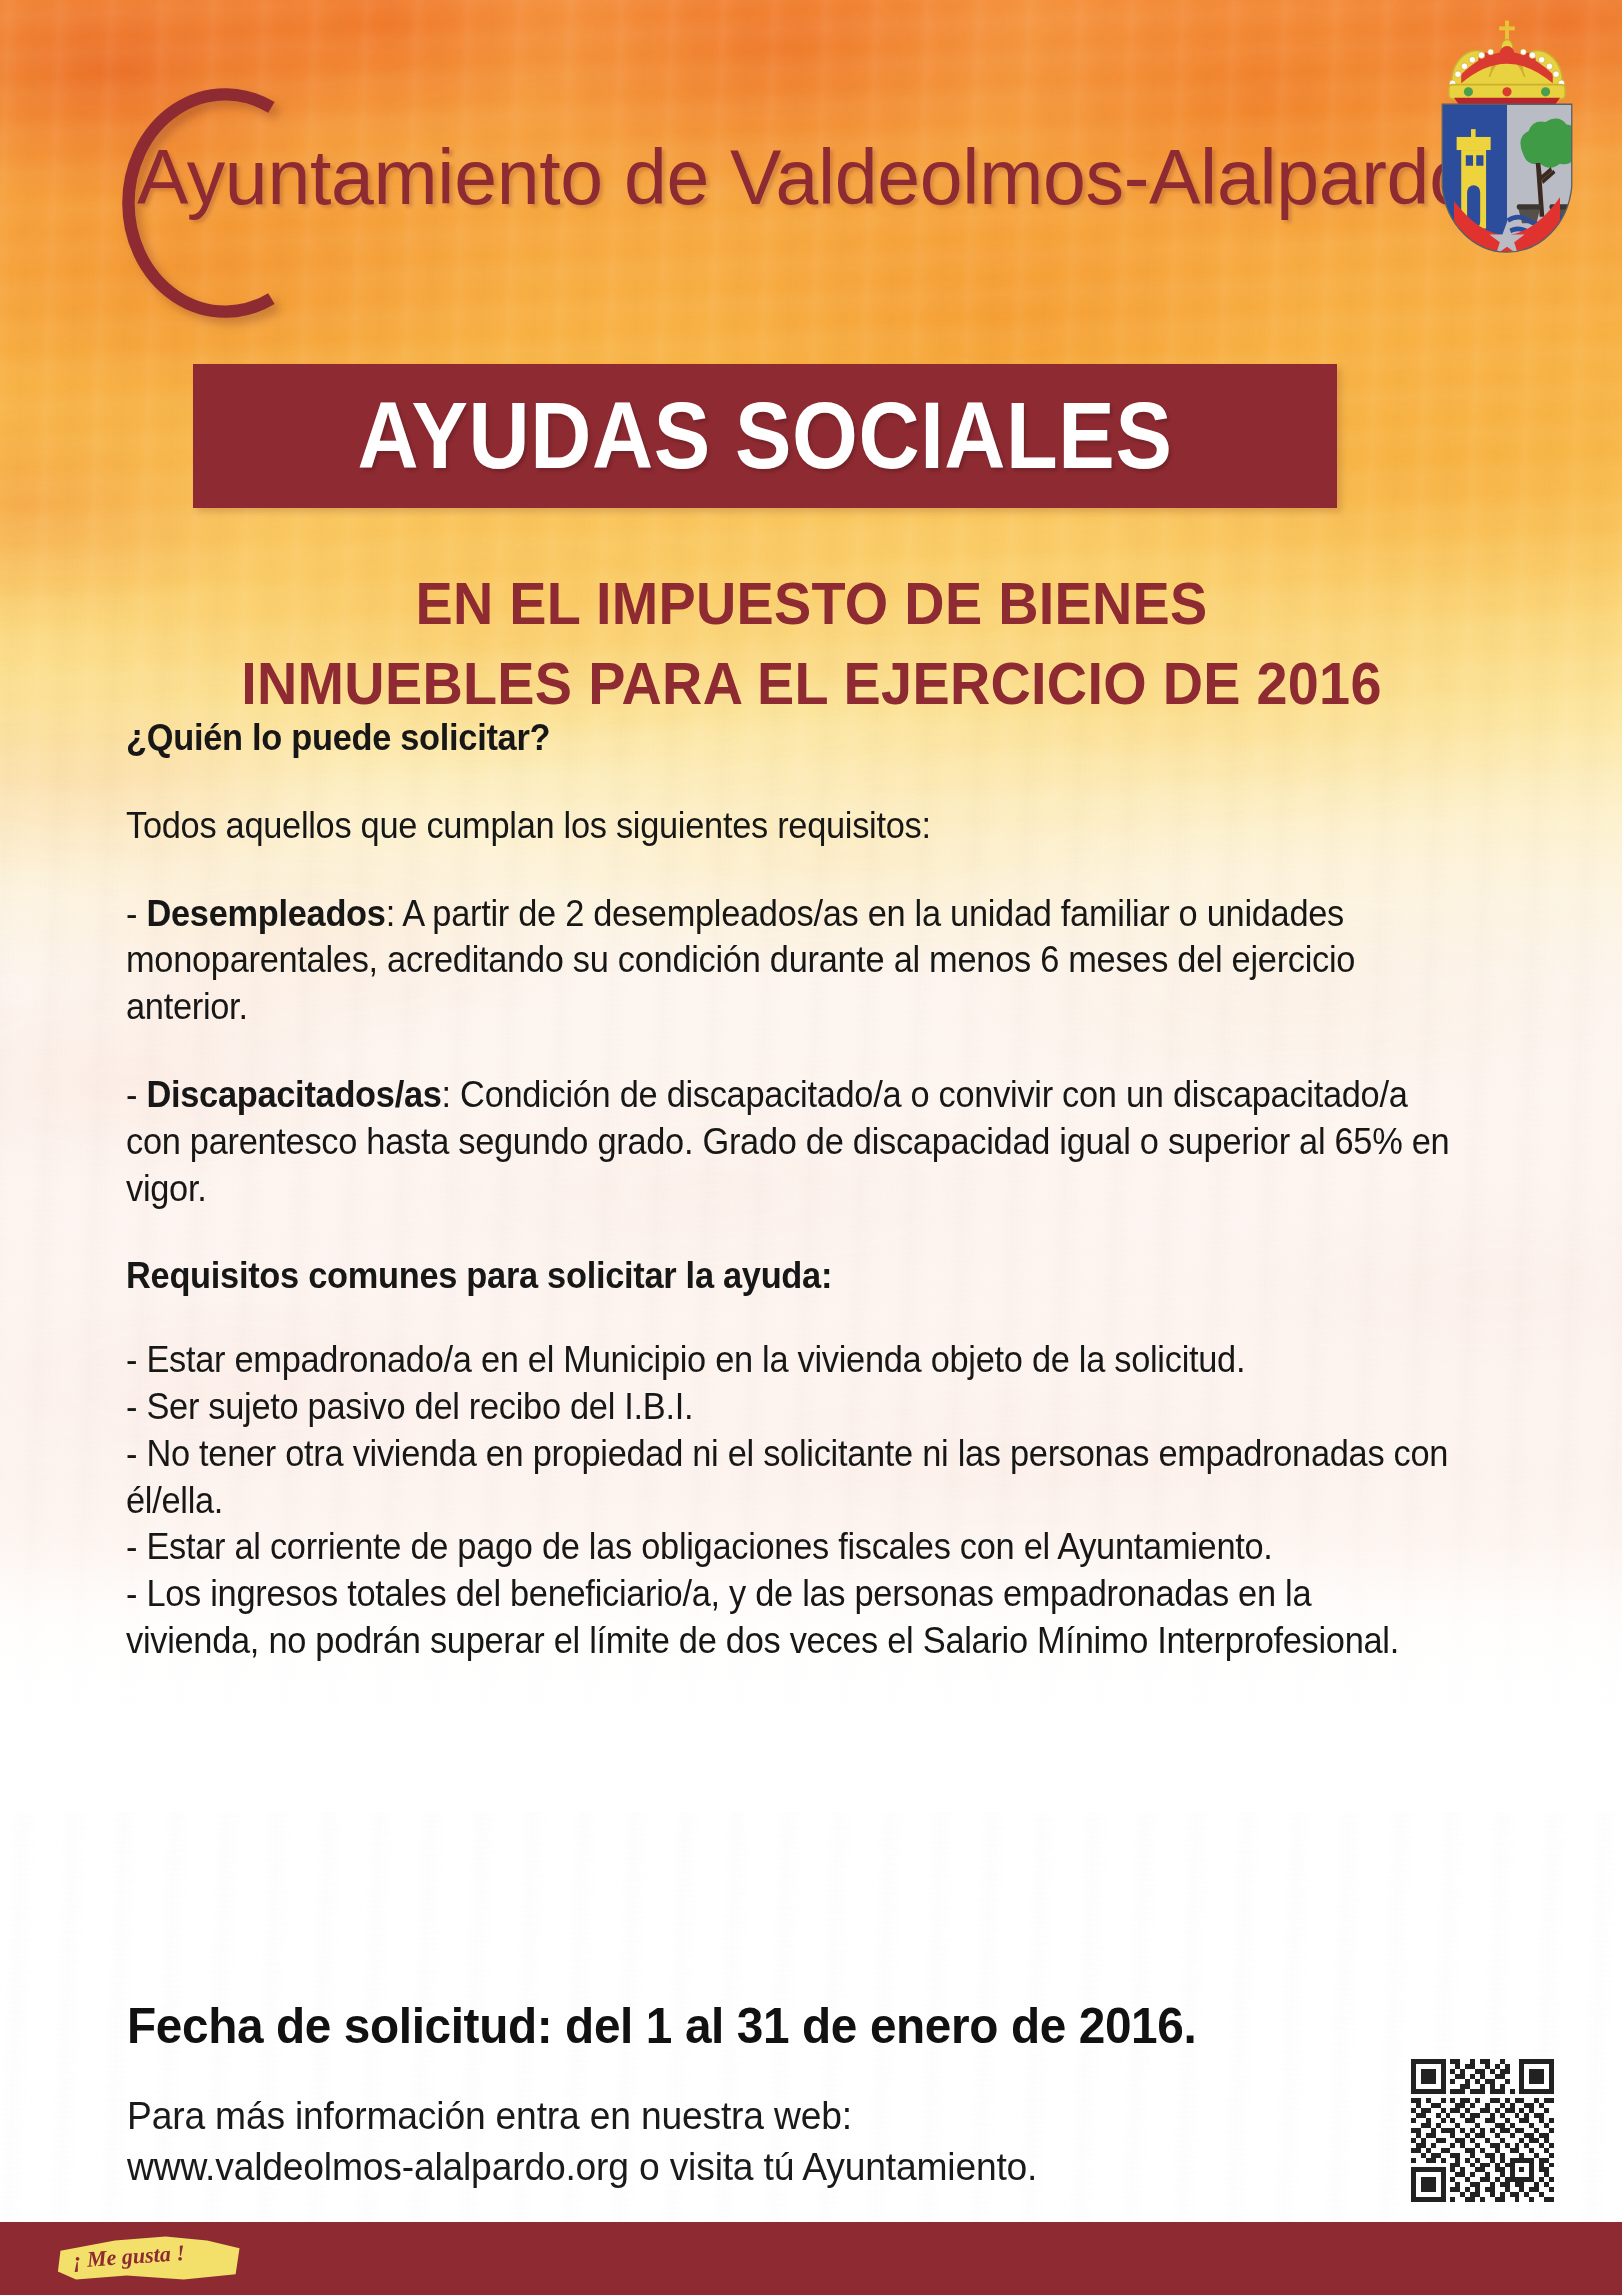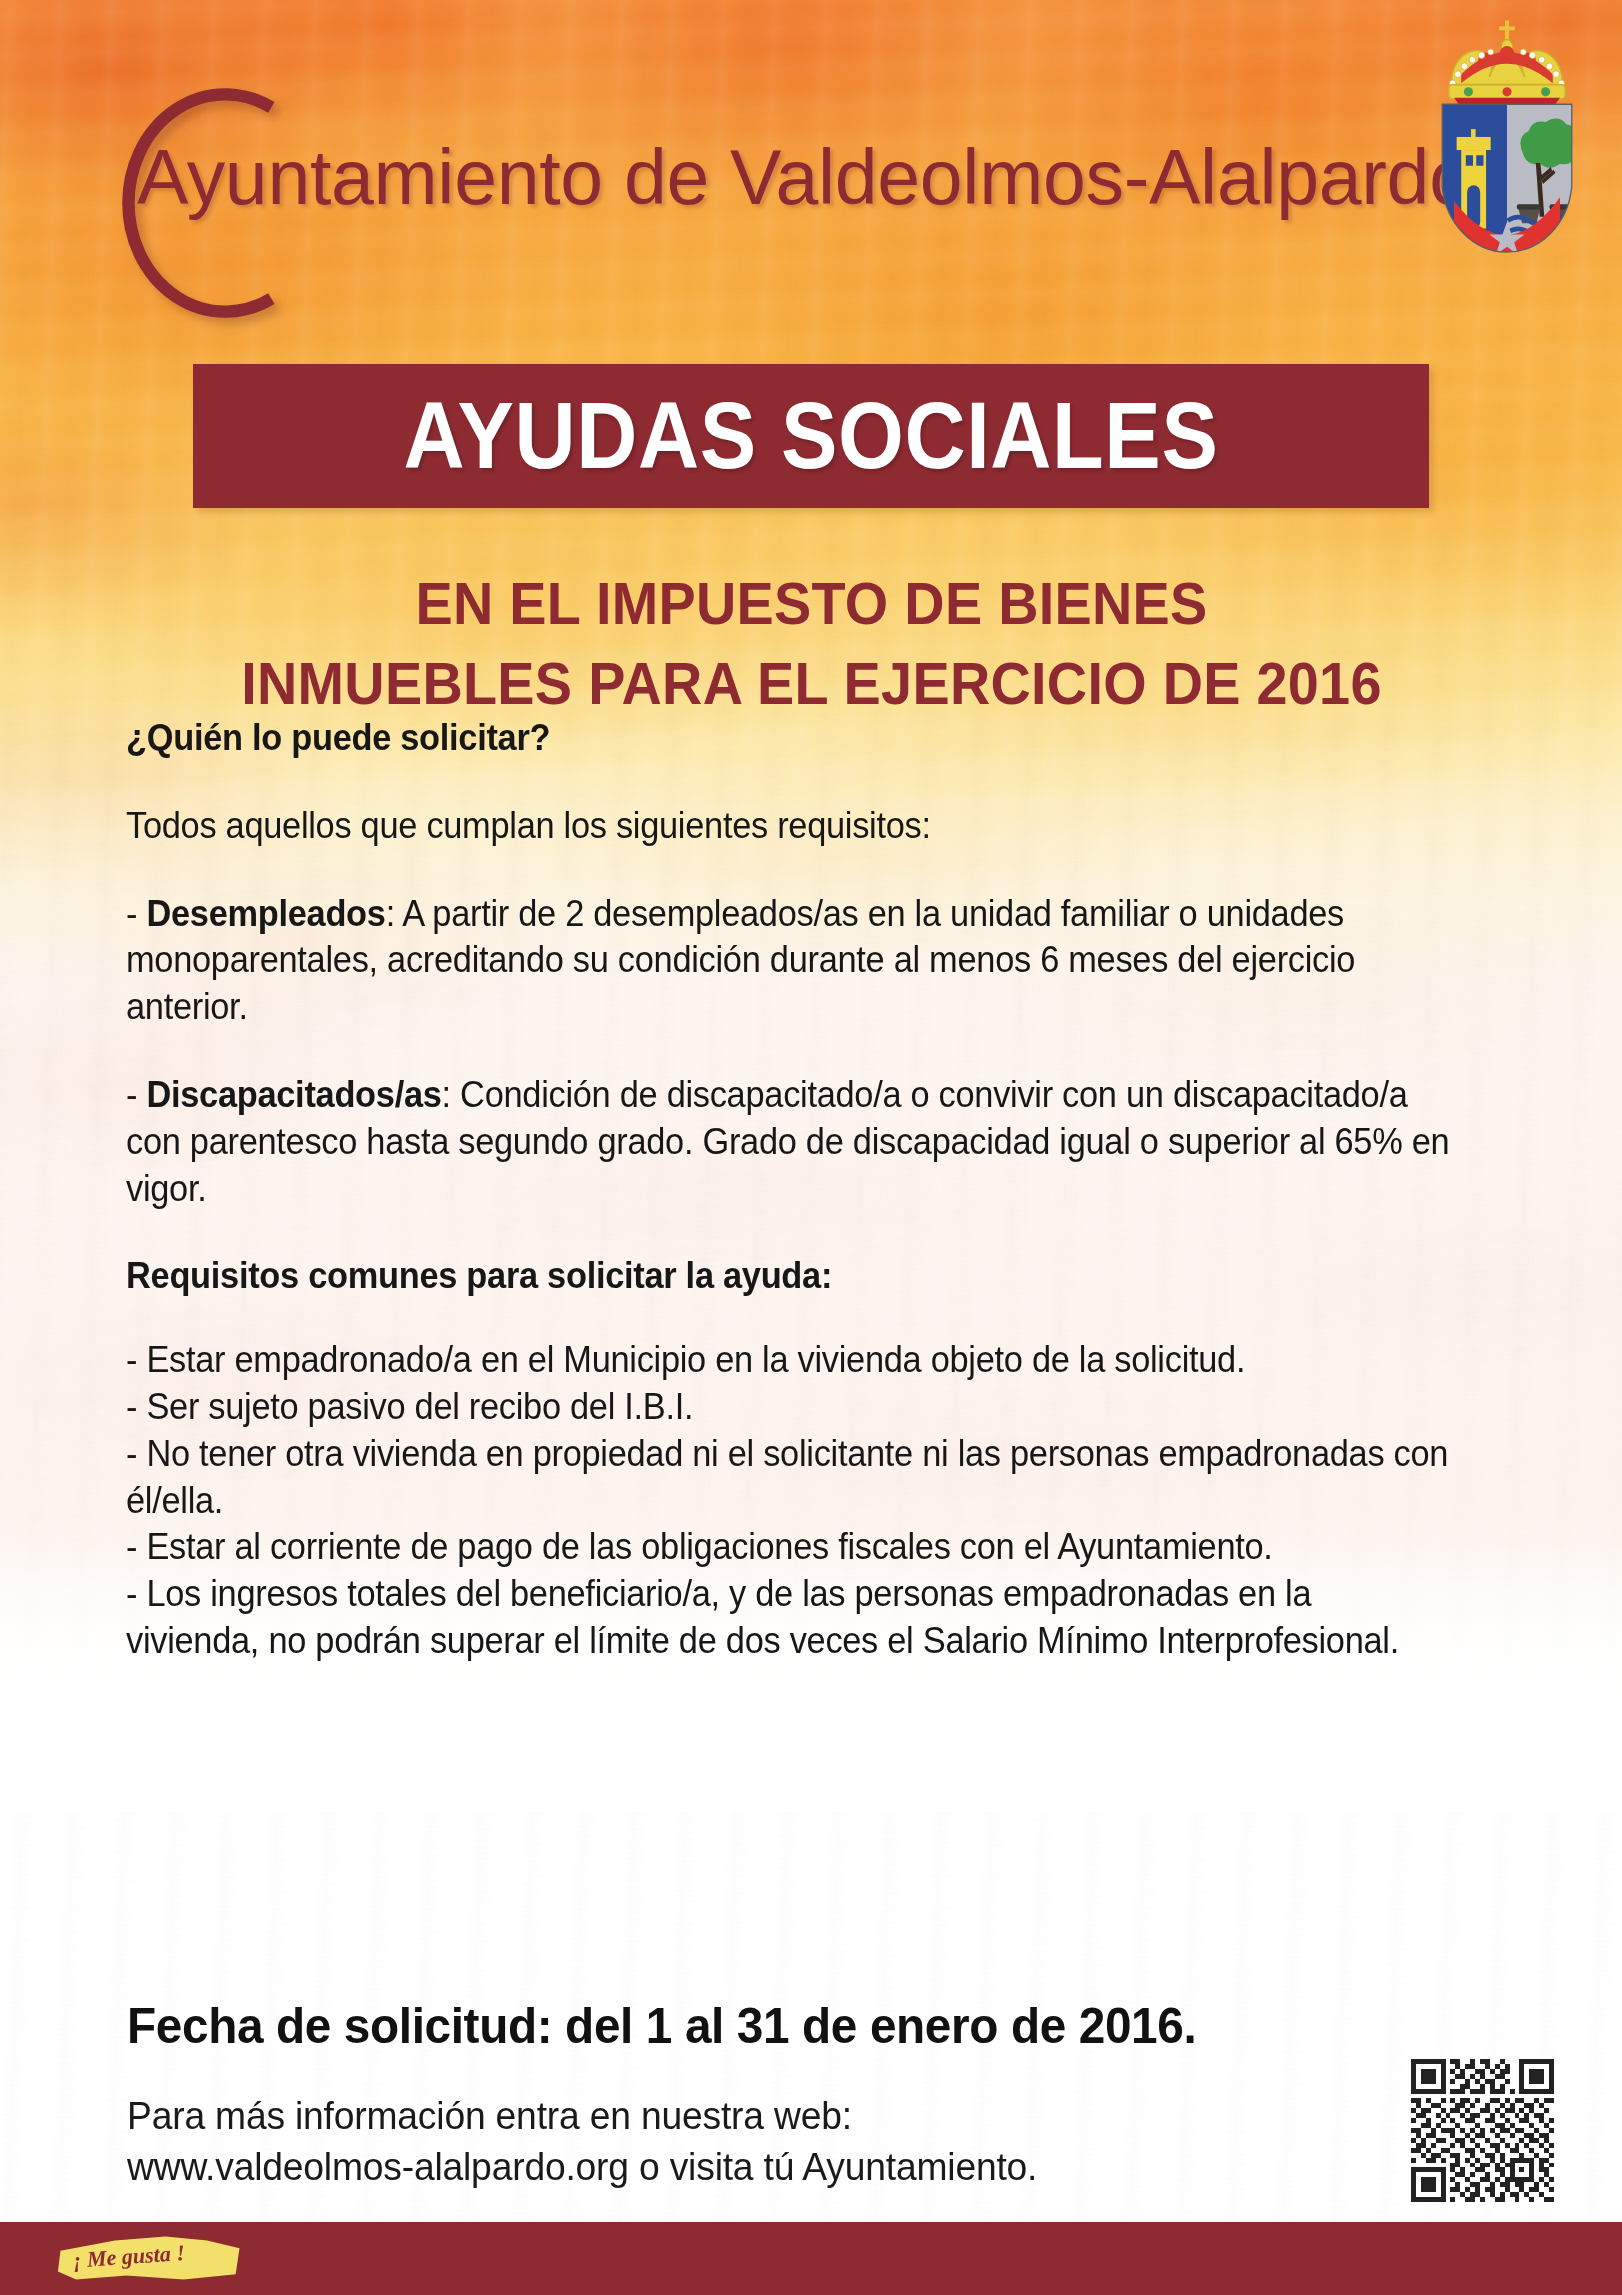--- a/index.html
+++ b/index.html
@@ -124,21 +124,21 @@
     width: 164px;
     height: 242px;
   }
   .crest svg { display: block; width: 100%; height: 100%; }
 
   
   .banner {
     position: absolute;
     left: 193px;
     top: 364px;
-    width: 1236px;
+    width: 1144px;
     height: 144px;
     background: #8e2a32;
     box-shadow: 3.9px 3.9px 6.5px rgba(120,60,40,.22);
   }
   .banner-text {
     position: absolute;
     inset: 0;
     display: flex;
     align-items: center;
     justify-content: center;

